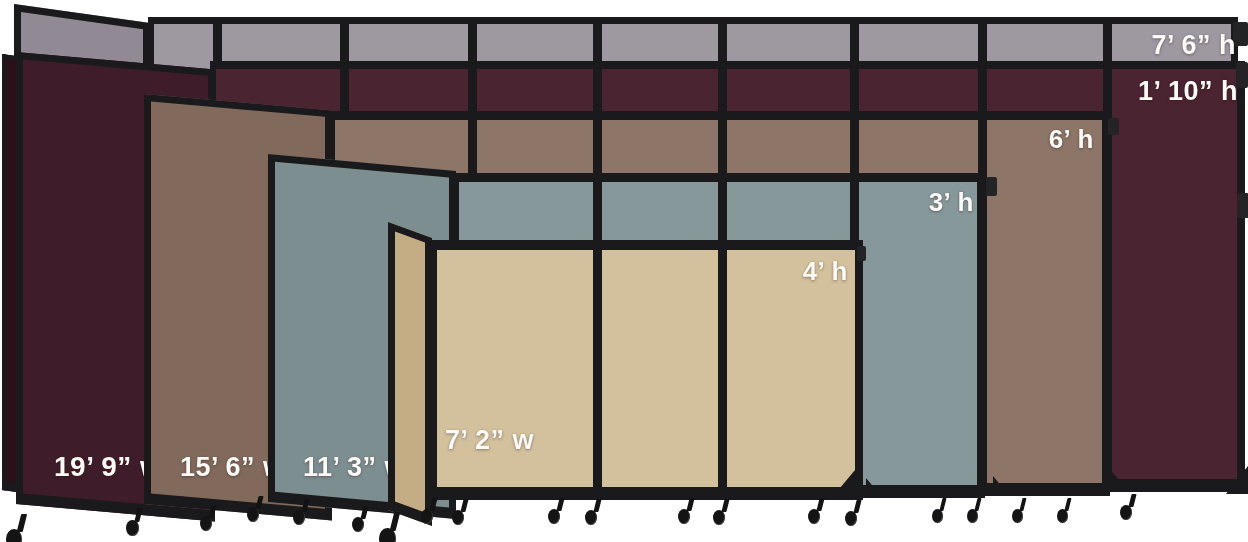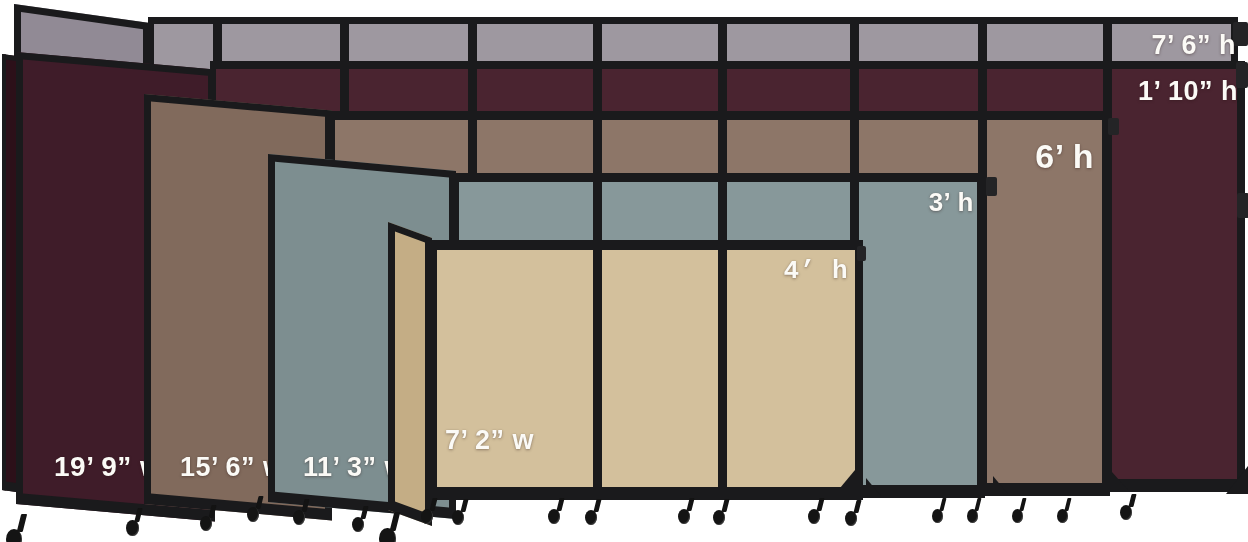--- a/index.html
+++ b/index.html
@@ -96,21 +96,21 @@
         <div class="wheel"></div>
       </div>
       <div class="caster" style="left: 200px; top: 505px; width: 15px; height: 26px;">
         <div class="stem"></div>
         <div class="wheel"></div>
       </div>
       <div class="caster" style="left: 247px; top: 496px; width: 15px; height: 26px;">
         <div class="stem"></div>
         <div class="wheel"></div>
       </div>
-      <div class="hlabel" style="left: 844px; top: 139px; font-size: 34px;">6’ h</div>
+      <div class="hlabel" style="left: 844px; top: 126px; font-size: 26px;">6’ h</div>
       <div class="wlabel" style="left: 180px; top: 453px; font-size: 27px;">15’ 6” w</div>
     </div>
     <div style="position: absolute; left: 0px; top: 0px; width: 100%; height: 100%; z-index: 4;">
       <div class="fab" style="position: absolute; left: 268px; top: 154px; width: 188px; height: 348px; background: rgb(125, 142, 144); transform: skewY(5.2deg); transform-origin: 0px 0px; border-style: solid; border-color: rgb(26, 26, 28); border-width: 7px 7px 11px; box-sizing: border-box;"></div>
       <div class="fab" style="position: absolute; left: 452px; top: 173px; width: 533px; height: 325px; background: rgb(135, 152, 154); border-style: solid; border-color: rgb(26, 26, 28); border-width: 9px 8px 13px 7px; box-sizing: border-box;">
         <div style="position: absolute; top: 0px; bottom: 0px; left: 134px; width: 9px; background: rgb(26, 26, 28);"></div>
         <div style="position: absolute; top: 0px; bottom: 0px; left: 259px; width: 9px; background: rgb(26, 26, 28);"></div>
         <div style="position: absolute; top: 0px; bottom: 0px; left: 391px; width: 9px; background: rgb(26, 26, 28);"></div>
       </div>
       <div style="position: absolute; left: 866px; top: 478px; width: 15px; height: 18px; background: rgb(26, 26, 28); clip-path: polygon(0px 0px, 0px 100%, 100% 100%);"></div>
@@ -171,16 +171,16 @@
         <div class="wheel"></div>
       </div>
       <div class="caster" style="left: 845px; top: 500px; width: 15px; height: 26px;">
         <div class="stem"></div>
         <div class="wheel"></div>
       </div>
       <div class="caster" style="left: 379px; top: 512px; width: 21px; height: 37px;">
         <div class="stem"></div>
         <div class="wheel"></div>
       </div>
-      <div class="hlabel" style="left: 598px; top: 258px; font-size: 26px; font-family: Liberation Mono, monospace;">4’ h</div>
+      <div class="hlabel" style="left: 598px; top: 258px; font-size: 26px;">4’ h</div>
       <div class="wlabel" style="left: 445px; top: 426px; font-size: 27px;">7’ 2” w</div>
     </div>
   </div>
 
 </body></html>

